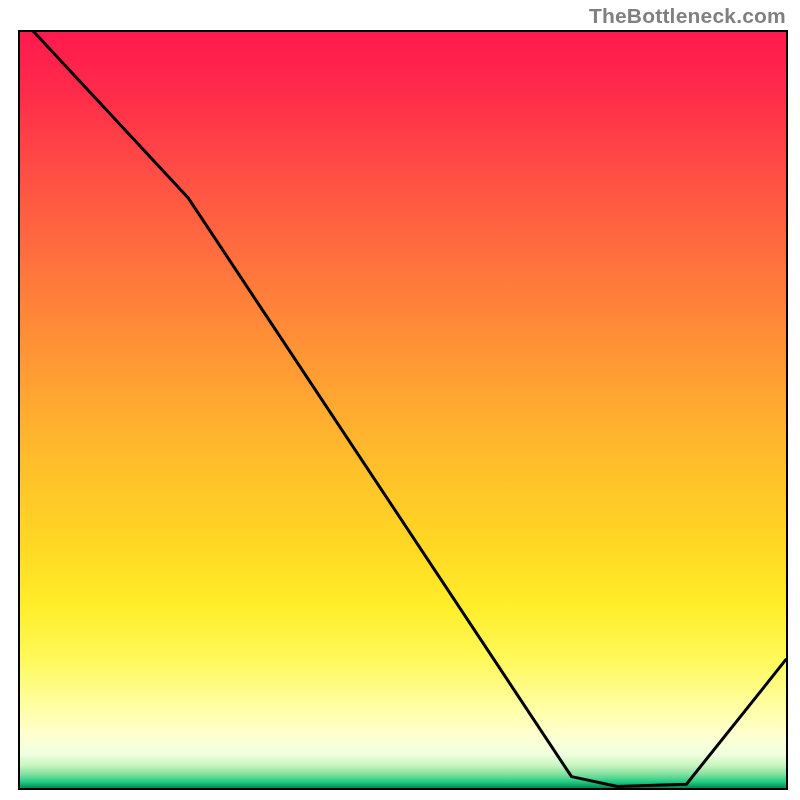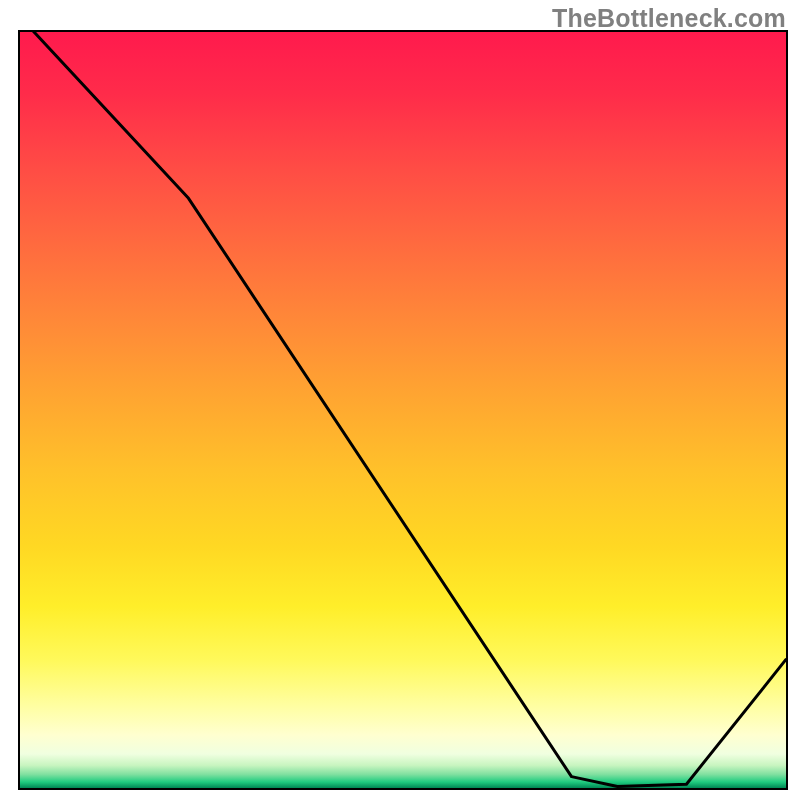--- a/index.html
+++ b/index.html
@@ -8,21 +8,21 @@
     height: 800px;
     background: #ffffff;
     font-family: Arial, Helvetica, sans-serif;
     position: relative;
     overflow: hidden;
   }
   .attribution {
     position: absolute;
     top: 4px;
     right: 14px;
-    font-size: 25px;
+    font-size: 21px;
     font-weight: bold;
     color: #808080;
     letter-spacing: 0.2px;
   }
   .chart-frame {
     position: absolute;
     left: 18px;
     top: 30px;
     width: 770px;
     height: 760px;

